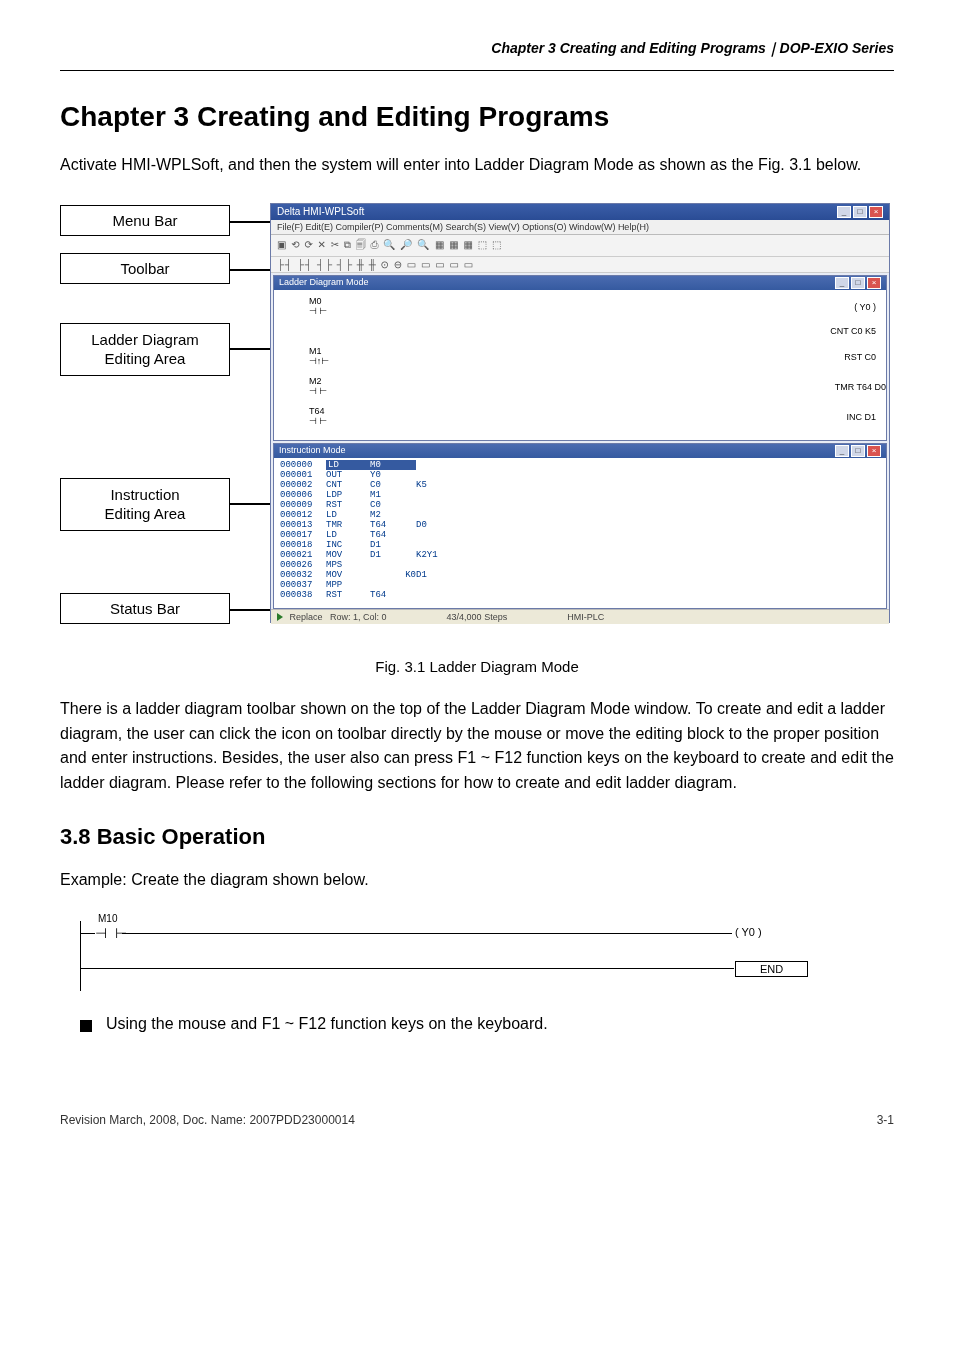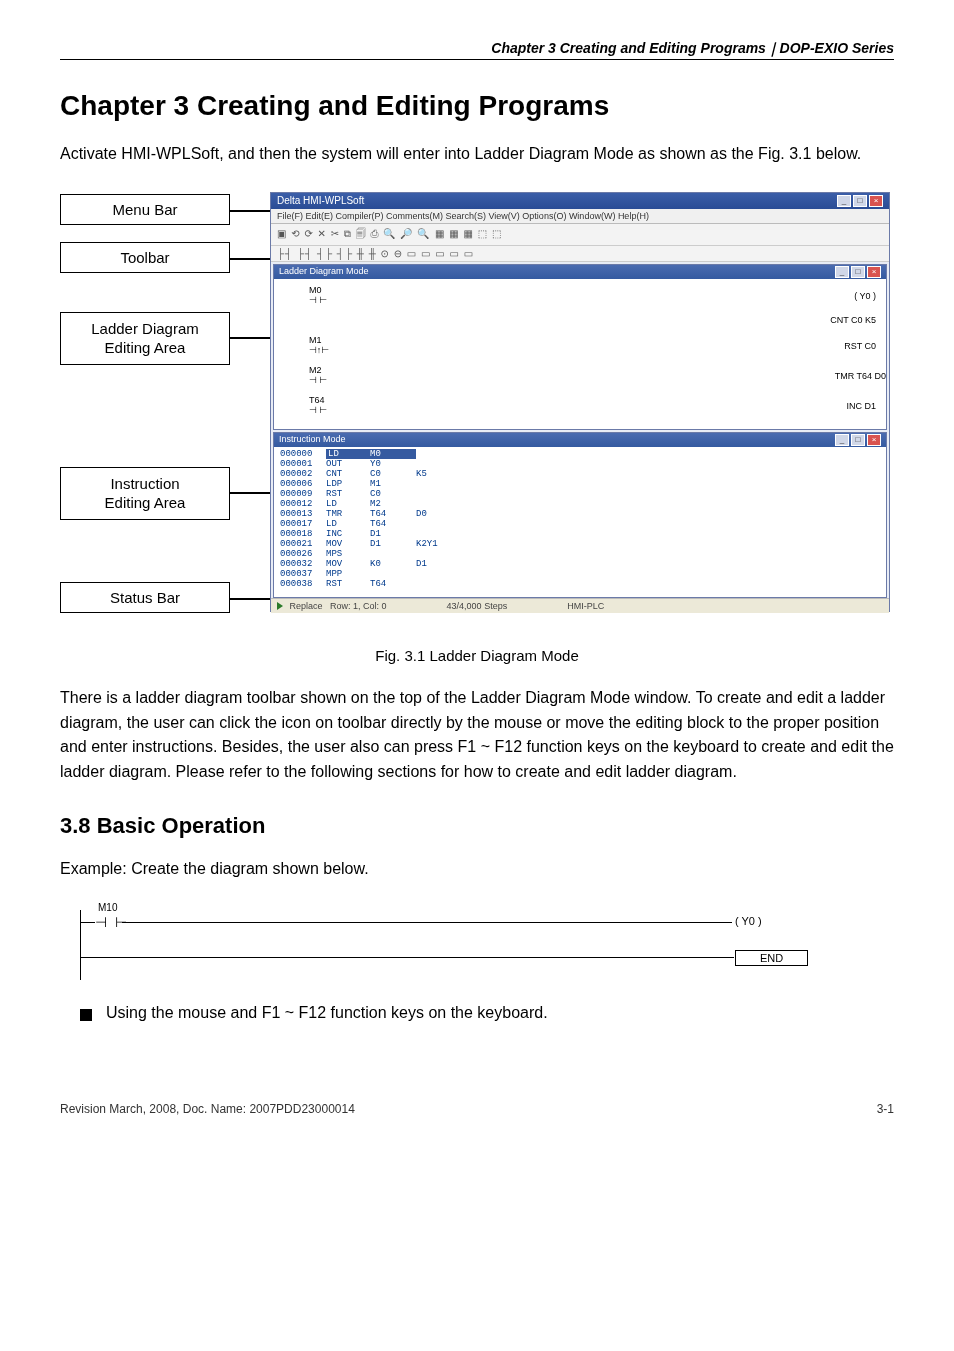--- a/index.html
+++ b/index.html
@@ -9,21 +9,21 @@
     width: 954px;
     margin: 0 auto;
     padding: 40px 60px 30px 60px;
     color: #000;
   }
   .header-line {
     text-align: right;
     font-style: italic;
     font-weight: bold;
     font-size: 14px;
-    padding-bottom: 1px;
+    padding-bottom: 12px;
     border-bottom: 1px solid #000;
     margin-bottom: 30px;
   }
   h1 {
     font-size: 28px;
     font-weight: bold;
     margin-bottom: 20px;
   }
   p.body {
     font-size: 16px;
@@ -287,21 +287,21 @@
           <div><span style="display:inline-block;width:46px;">000001</span><span style="display:inline-block;width:44px;">OUT</span><span style="display:inline-block;width:46px;">Y0</span><span></span></div>
           <div><span style="display:inline-block;width:46px;">000002</span><span style="display:inline-block;width:44px;">CNT</span><span style="display:inline-block;width:46px;">C0</span><span>K5</span></div>
           <div><span style="display:inline-block;width:46px;">000006</span><span style="display:inline-block;width:44px;">LDP</span><span style="display:inline-block;width:46px;">M1</span><span></span></div>
           <div><span style="display:inline-block;width:46px;">000009</span><span style="display:inline-block;width:44px;">RST</span><span style="display:inline-block;width:46px;">C0</span><span></span></div>
           <div><span style="display:inline-block;width:46px;">000012</span><span style="display:inline-block;width:44px;">LD</span><span style="display:inline-block;width:46px;">M2</span><span></span></div>
           <div><span style="display:inline-block;width:46px;">000013</span><span style="display:inline-block;width:44px;">TMR</span><span style="display:inline-block;width:46px;">T64</span><span>D0</span></div>
           <div><span style="display:inline-block;width:46px;">000017</span><span style="display:inline-block;width:44px;">LD</span><span style="display:inline-block;width:46px;">T64</span><span></span></div>
           <div><span style="display:inline-block;width:46px;">000018</span><span style="display:inline-block;width:44px;">INC</span><span style="display:inline-block;width:46px;">D1</span><span></span></div>
           <div><span style="display:inline-block;width:46px;">000021</span><span style="display:inline-block;width:44px;">MOV</span><span style="display:inline-block;width:46px;">D1</span><span>K2Y1</span></div>
           <div><span style="display:inline-block;width:46px;">000026</span><span style="display:inline-block;width:44px;">MPS</span><span style="display:inline-block;width:46px;"></span><span></span></div>
-          <div><span style="display:inline-block;width:46px;">000032</span><span style="display:inline-block;width:44px;">MOV</span><span style="display:inline-block;width:46px;">K0</span><span>D1</span></div>
+          <div><span style="display:inline-block;width:46px;">000032</span><span style="display:inline-block;width:44px;">MOV</span><span style="display:inline-block;width:46px;text-align:right;">K0</span><span>D1</span></div>
           <div><span style="display:inline-block;width:46px;">000037</span><span style="display:inline-block;width:44px;">MPP</span><span style="display:inline-block;width:46px;"></span><span></span></div>
           <div><span style="display:inline-block;width:46px;">000038</span><span style="display:inline-block;width:44px;">RST</span><span style="display:inline-block;width:46px;">T64</span><span></span></div>
         </div>
     </div>
 
     <div class="statusbar">
       <span><span class="tri"></span>
         <span>Replace</span>&nbsp;&nbsp;
         <span>Row: 1, Col: 0</span>
       </span>

